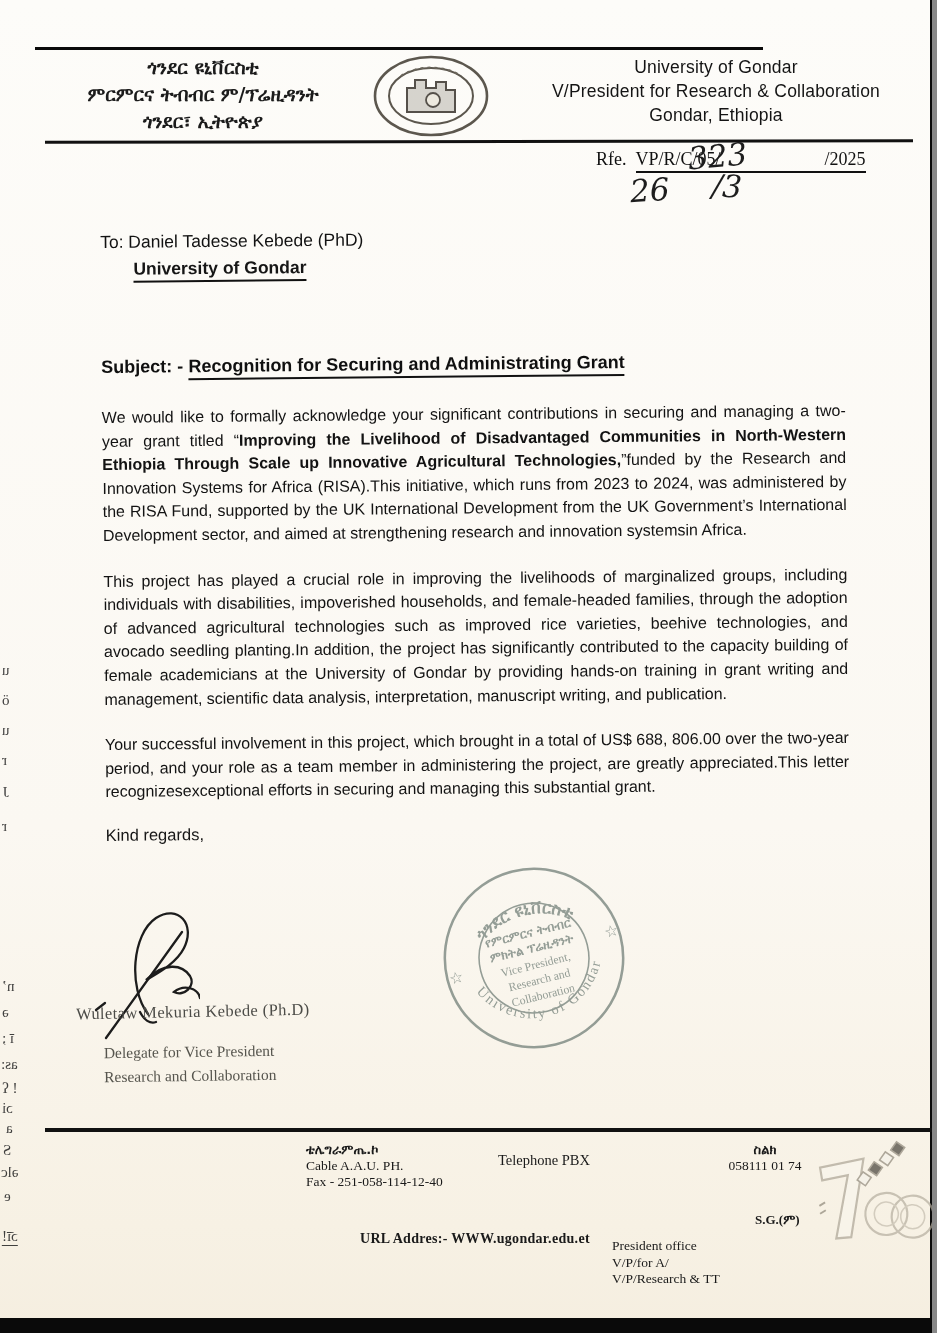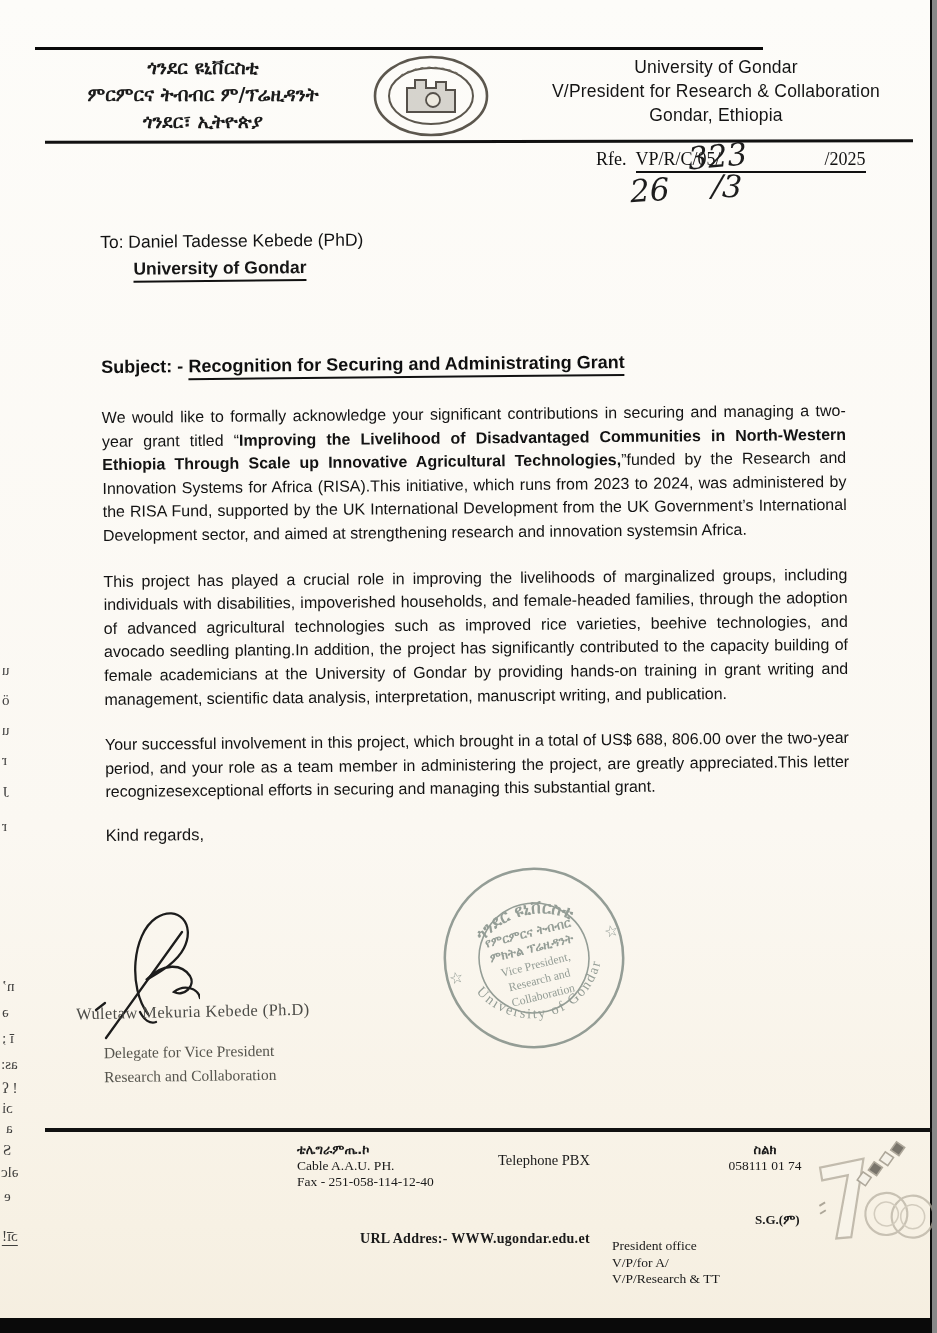--- a/index.html
+++ b/index.html
@@ -41,21 +41,21 @@
   .sig-name{left:76px;top:1002px;font-family:"Liberation Serif",serif;font-size:16.5px;
     color:#4c4c48;letter-spacing:.4px;transform:rotate(-1.2deg);}
   .sig-titles{left:104px;top:1040px;font-family:"Liberation Serif",serif;font-size:15.5px;
     color:#56554e;line-height:24px;transform:rotate(-.8deg);}
   
   .stamp{left:436px;top:860px;width:196px;height:196px;transform:rotate(-14deg);opacity:.82;}
   
   .ft{font-family:"Liberation Serif",serif;font-size:13.5px;line-height:16px;color:#1a1a1a;}
   .ft .amh{font-family:"DejaVu Sans","Liberation Sans",sans-serif;font-weight:bold;font-size:13px;}
   .ft-col1{left:58px;top:1142px;}
-  .ft-col2{left:297px;top:1142px;}
+  .ft-col2{left:306px;top:1142px;}
   .ft-col3{left:498px;top:1152px;font-size:14.5px;}
   .ft-col4{left:700px;top:1142px;width:130px;text-align:center;}
   .ft-office{left:612px;top:1238px;font-size:13.5px;line-height:16.5px;}
   .ft-sg{left:755px;top:1212px;font-weight:bold;font-size:13px;}
   .ft-url{left:360px;top:1231px;font-weight:bold;font-size:14px;letter-spacing:.3px;}
   .anniv{left:815px;top:1135px;width:118px;height:128px;opacity:.7;transform:rotate(-5deg);}
   
   .bleed{position:absolute;font-family:"Liberation Serif",serif;color:#2d2d2d;
     font-size:15px;transform:scaleX(-1);opacity:.9;}
   .bleed-u{border-bottom:1.5px solid #2d2d2d;}

